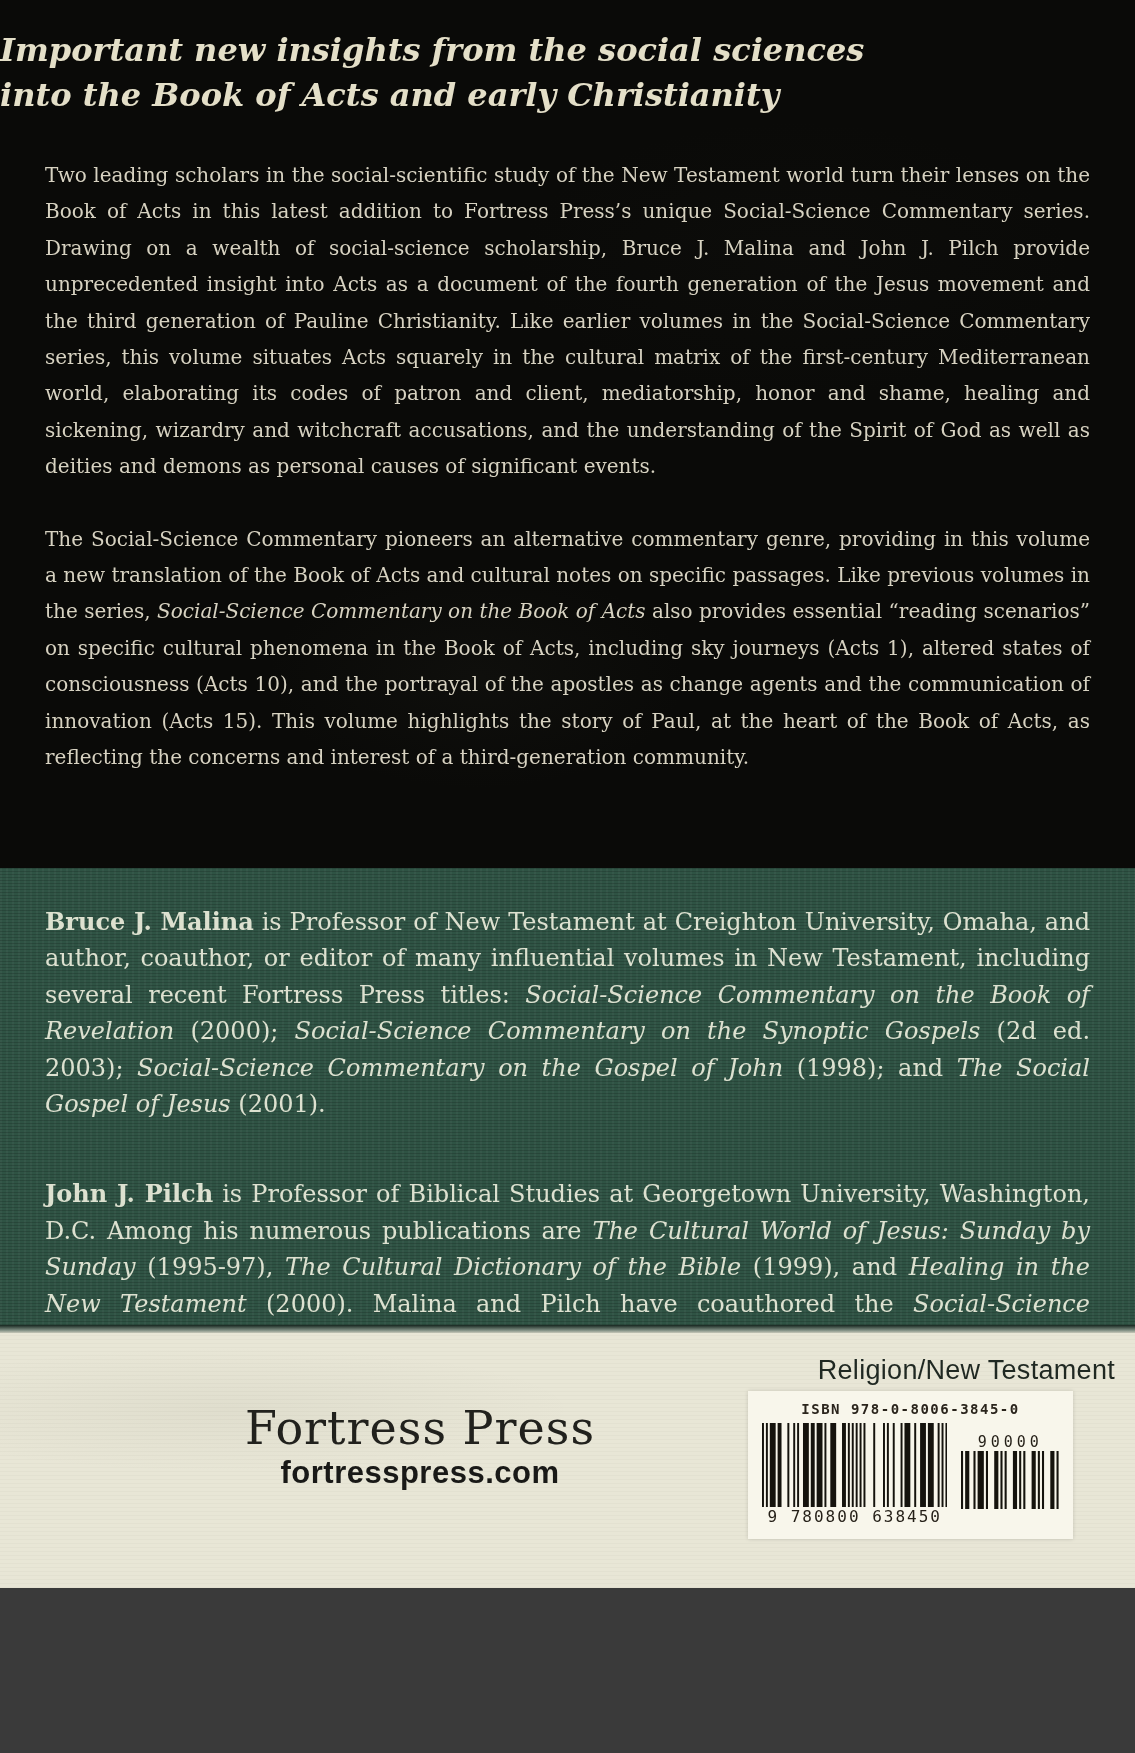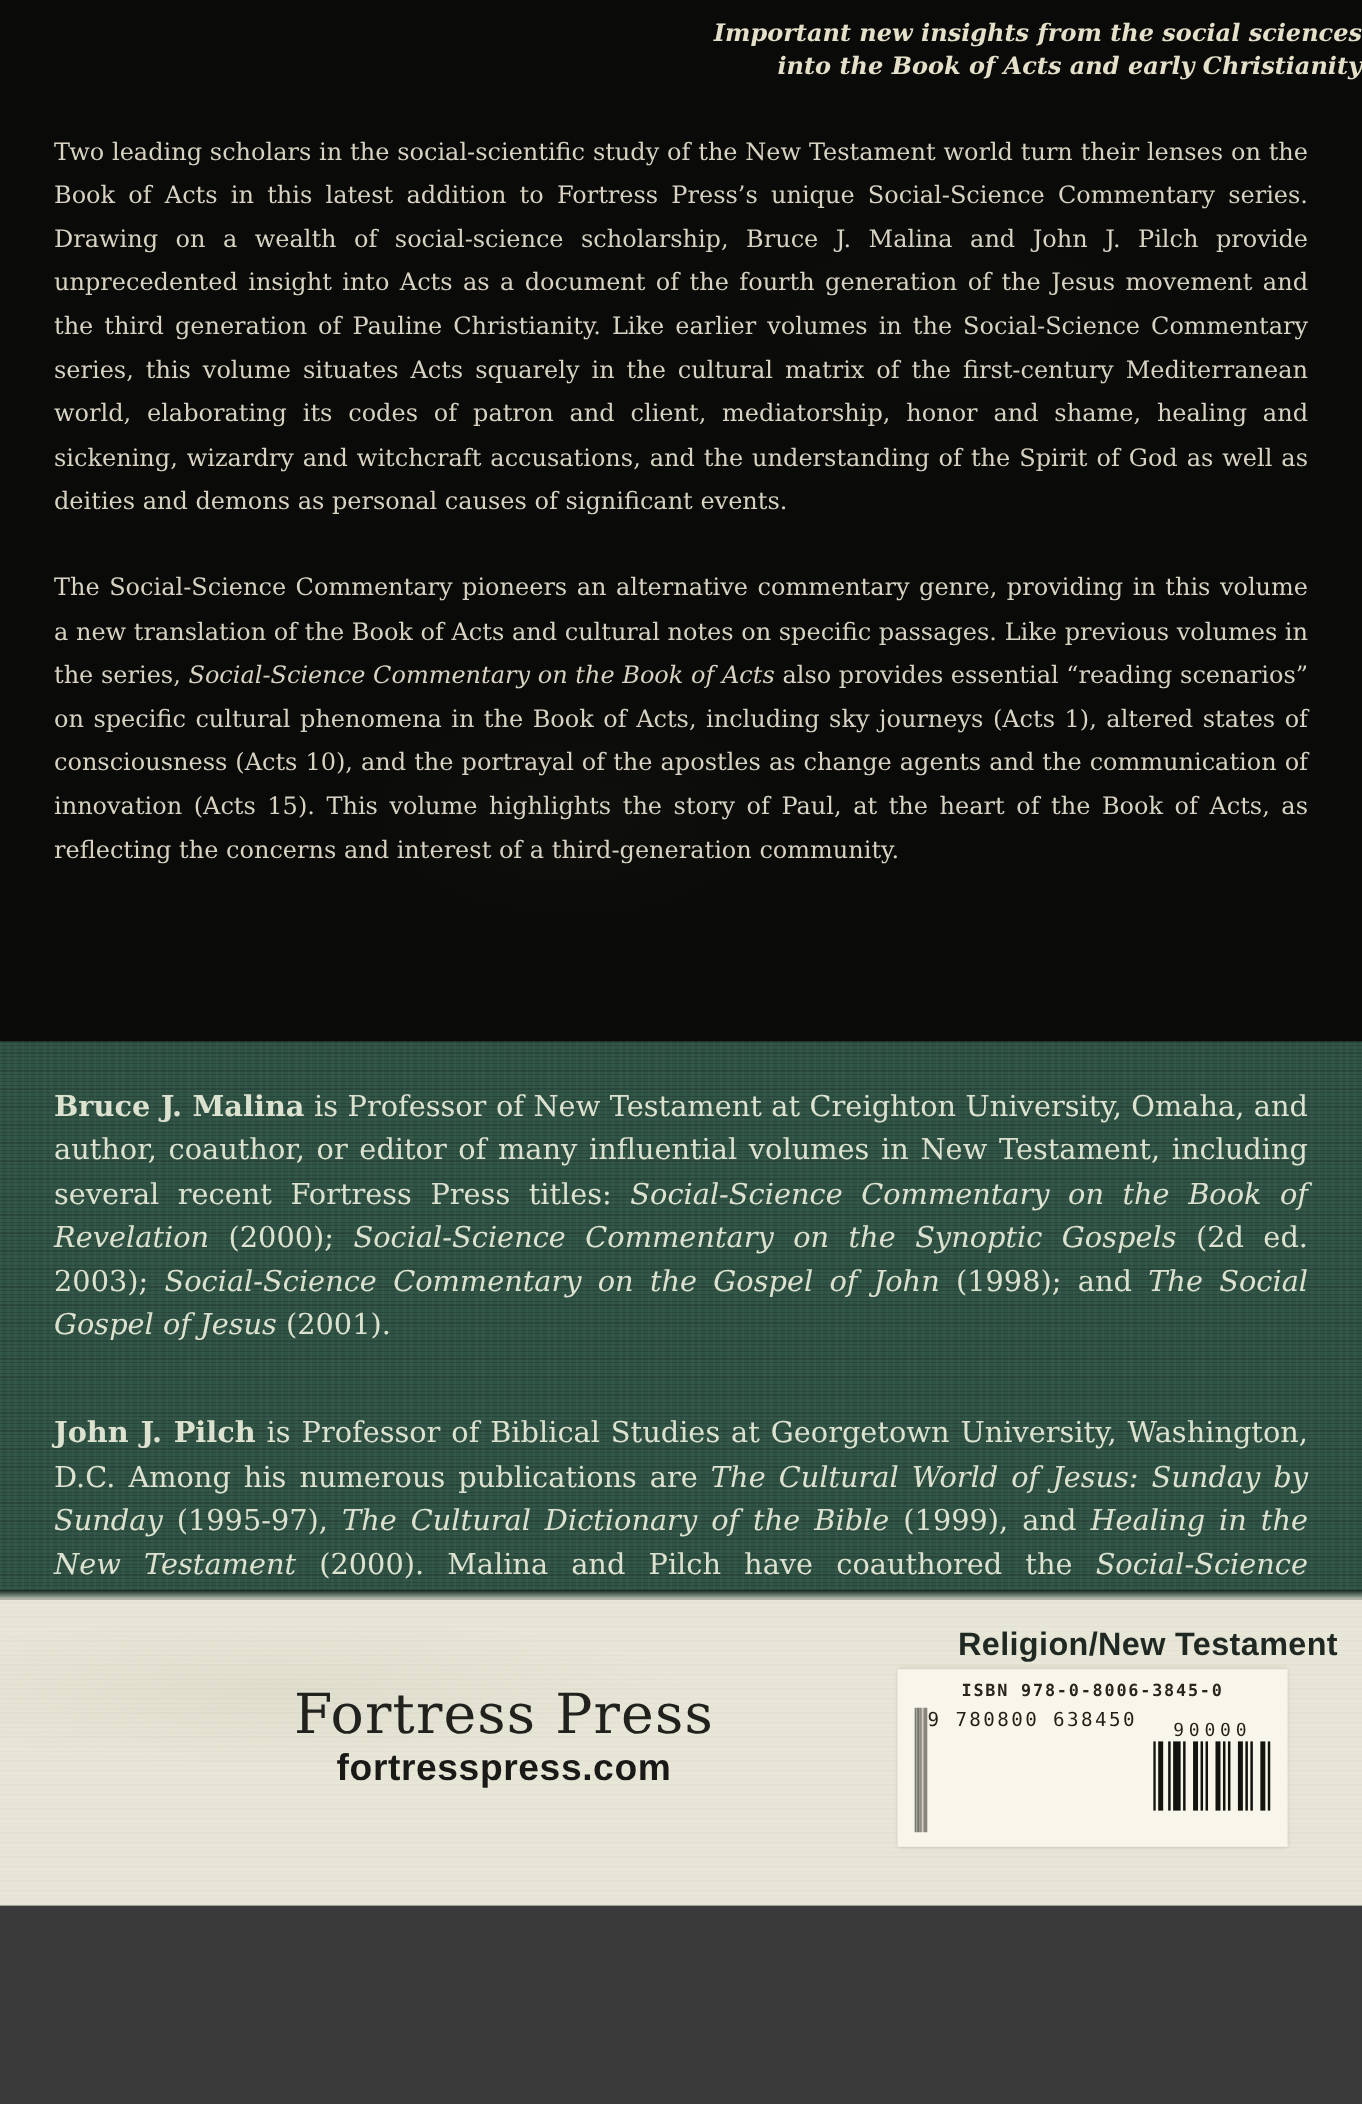--- a/index.html
+++ b/index.html
@@ -12,22 +12,22 @@
   .title-block{width:470px;margin-left:155px;padding-top:16px;text-align:center;color:#e7e2c9;}
   .series-title{font-size:37px;letter-spacing:.5px;line-height:1.2;}
   .title-line2{margin-top:2px;white-space:nowrap;}
   .title-prefix{font-style:italic;font-size:26px;margin-right:10px;}
   .title-main{font-size:54px;font-weight:bold;letter-spacing:.5px;}
   
   .band-black{position:relative;width:100%;height:868px;overflow:hidden;background:#0a0a08;
     background-image:radial-gradient(ellipse 300px 160px at 42% 78%, rgba(60,60,50,.10), transparent 70%),
                      radial-gradient(ellipse 400px 200px at 70% 30%, rgba(40,40,35,.08), transparent 70%);
     color:#d9d4c3;}
-  .tagline{padding-top:13px;text-align:right;font-style:italic;font-weight:bold;
-           font-size:20px;line-height:1.42;color:#e4dfc8;}
+  .tagline{padding-top:28px;text-align:left;font-style:italic;font-weight:bold;
+           font-size:32px;line-height:1.42;color:#e4dfc8;}
   .body-par{margin:0;padding:0 45px;text-align:justify;font-size:20px;line-height:36.4px;
             color:#d7d2c1;}
   .body-par.first{margin-top:38px;}
   .body-par.second{margin-top:36px;}
   
   .band-green{position:relative;width:100%;height:457px;overflow:hidden;background:#2f5344;
     background-image:repeating-linear-gradient(0deg, rgba(0,0,0,.16) 0 1px, transparent 1px 3px),
                      repeating-linear-gradient(90deg, rgba(255,255,255,.03) 0 2px, transparent 2px 6px);
     color:#dde1d0;}
   .bio-par{margin:0;padding:12px 45px;text-align:justify;font-size:24px;line-height:36.4px;}
@@ -35,31 +35,31 @@
   .bio-par.second{margin-top:30px;}
   .b{font-weight:bold;}
   .i{font-style:italic;}
   
   .fold-shadow{width:100%;height:8px;background:linear-gradient(180deg,#16261f,#7e8d82 65%,#c6c7b8);}
   
   .band-cream{position:relative;width:100%;height:255px;overflow:hidden;background:#e8e6d6;
     background-image:repeating-linear-gradient(0deg, rgba(0,0,0,.025) 0 1px, transparent 1px 4px),
                      radial-gradient(ellipse 500px 90px at 20% 30%, rgba(90,90,70,.06), transparent 70%);}
   .category{position:absolute;top:22px;right:20px;font-family:"Liberation Sans", sans-serif;
-            font-size:27px;font-weight:700;color:#1f2822;letter-spacing:.3px;}
+            font-size:27px;font-weight:400;color:#1f2822;letter-spacing:.3px;}
   .publisher-col{position:absolute;left:150px;top:0;width:540px;text-align:center;color:#21211d;}
   .publisher{margin-top:72px;font-size:46px;letter-spacing:1px;line-height:1;}
   .website{margin-top:4px;font-family:"Liberation Sans", sans-serif;font-weight:bold;
            font-size:31px;color:#191917;letter-spacing:.5px;}
   .barcode-box{position:absolute;left:748px;top:58px;width:325px;height:148px;background:#f8f6eb;
                box-shadow:0 0 4px rgba(0,0,0,.15);}
   .isbn-label{margin-top:10px;text-align:center;font-family:"DejaVu Sans Mono", monospace;
               font-size:14px;font-weight:bold;color:#2a241c;letter-spacing:1.5px;}
   .bars-row{display:flex;margin:6px 14px 0 14px;height:104px;gap:14px;}
-  .ean-wrap{flex:1.9;display:flex;flex-direction:row;}
+  .ean-wrap{flex:1.9;display:flex;flex-direction:column;}
   .ean-bars{flex:1;}
   .ean-digits{height:20px;text-align:center;font-family:"DejaVu Sans Mono", monospace;
               font-size:16px;color:#241f17;letter-spacing:2px;}
   .supp-wrap{flex:1;display:flex;flex-direction:column;padding-bottom:18px;}
   .supp-num{height:18px;text-align:center;font-family:"DejaVu Sans Mono", monospace;
             font-size:15px;color:#241f17;letter-spacing:4px;margin-top:10px;}
   .supp-bars{flex:1;}
   [data-bars] svg{width:100%;height:100%;display:block;}
 </style>
 </head>

